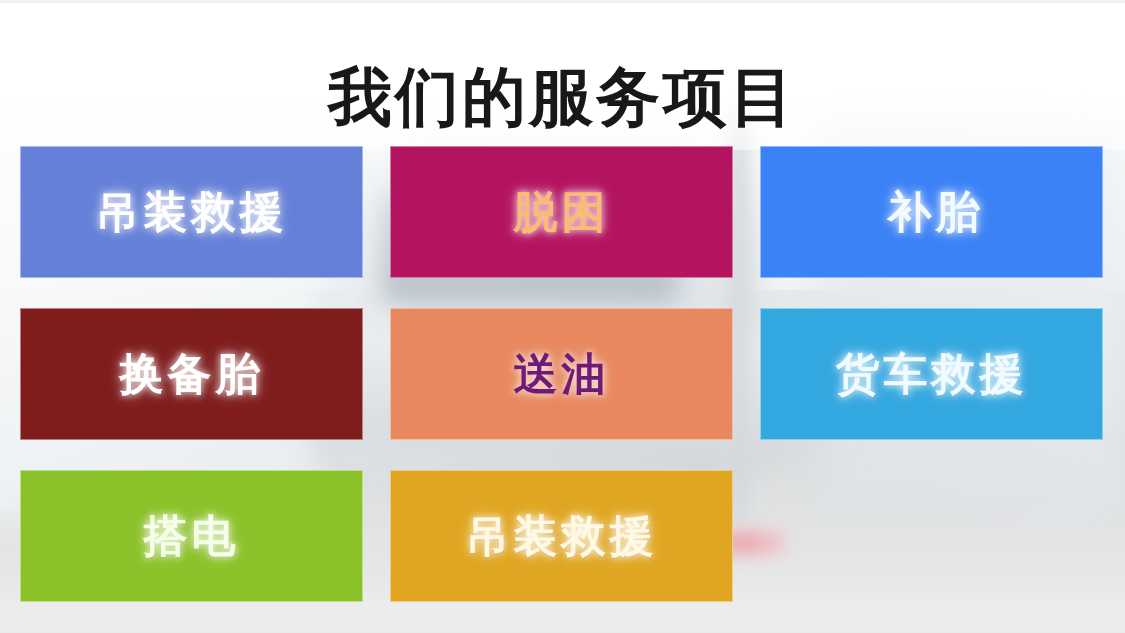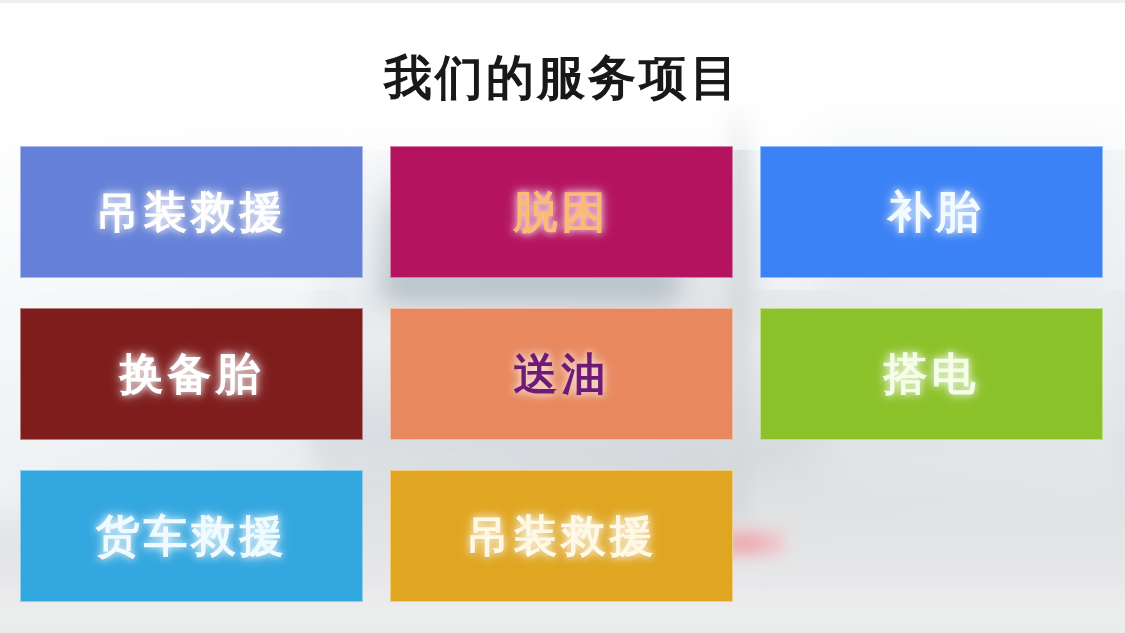--- a/index.html
+++ b/index.html
@@ -123,21 +123,21 @@
   
   .title-wrap {
     position: absolute;
     left: 0; top: 22px;
     width: 1125px;
     text-align: center;
     z-index: 3;
   }
   .page-title {
     display: inline-block;
-    font-size: 48px;
+    font-size: 64px;
     line-height: 1.0;
     font-weight: bold;
     color: #18181a;
     letter-spacing: 3px;
     font-family: "Liberation Sans", "DejaVu Sans", sans-serif;
   }
 
   
   .grid {
     position: absolute;
@@ -208,24 +208,24 @@
     </div>
     <div class="tile" style="background: #3b82f6; padding-left: 8px;">
       <span class="tile-label" style="color: rgb(242, 251, 255);">补胎</span>
     </div>
     <div class="tile" style="background: #7f1d1d;">
       <span class="tile-label" style="color: rgb(255, 255, 255);">换备胎</span>
     </div>
     <div class="tile" style="background: rgb(232, 136, 95);">
       <span class="tile-label" style="color: #701a75;">送油</span>
     </div>
+    <div class="tile" style="background: rgb(51, 167, 224);">
+      <span class="tile-label" style="color: rgb(240, 251, 255);">货车救援</span>
+    </div>
     <div class="tile" style="background: rgb(140, 194, 41);">
       <span class="tile-label" style="color: rgb(245, 255, 232);">搭电</span>
     </div>
-    <div class="tile" style="background: rgb(51, 167, 224);">
-      <span class="tile-label" style="color: rgb(240, 251, 255);">货车救援</span>
-    </div>
     <div class="tile" style="background: rgb(224, 166, 33);">
       <span class="tile-label" style="color: rgb(255, 248, 228);">吊装救援</span>
     </div>
   </div>
 
 </div>
 
 </body></html>

